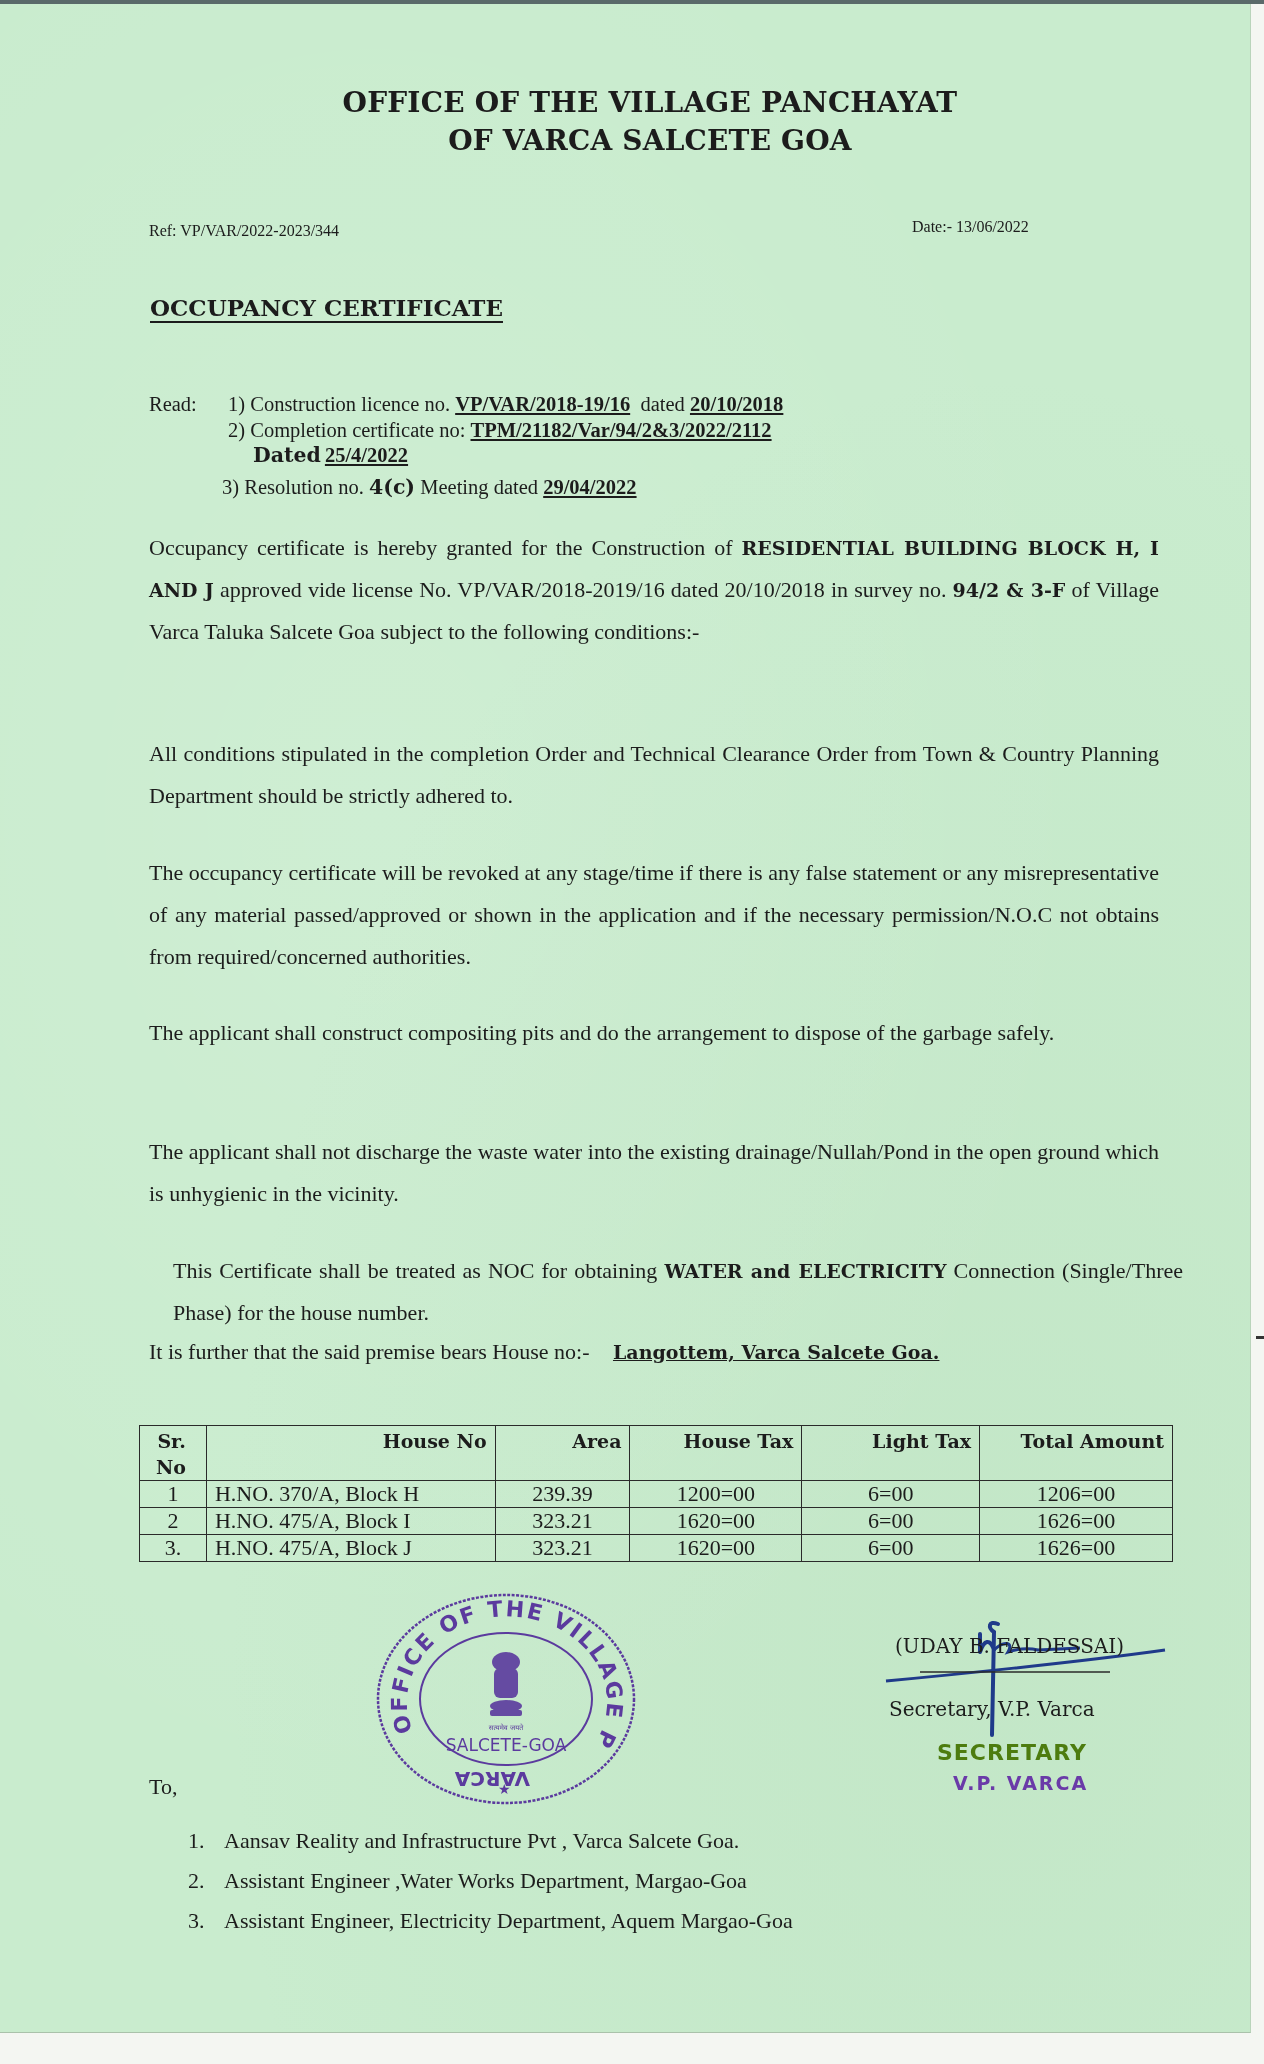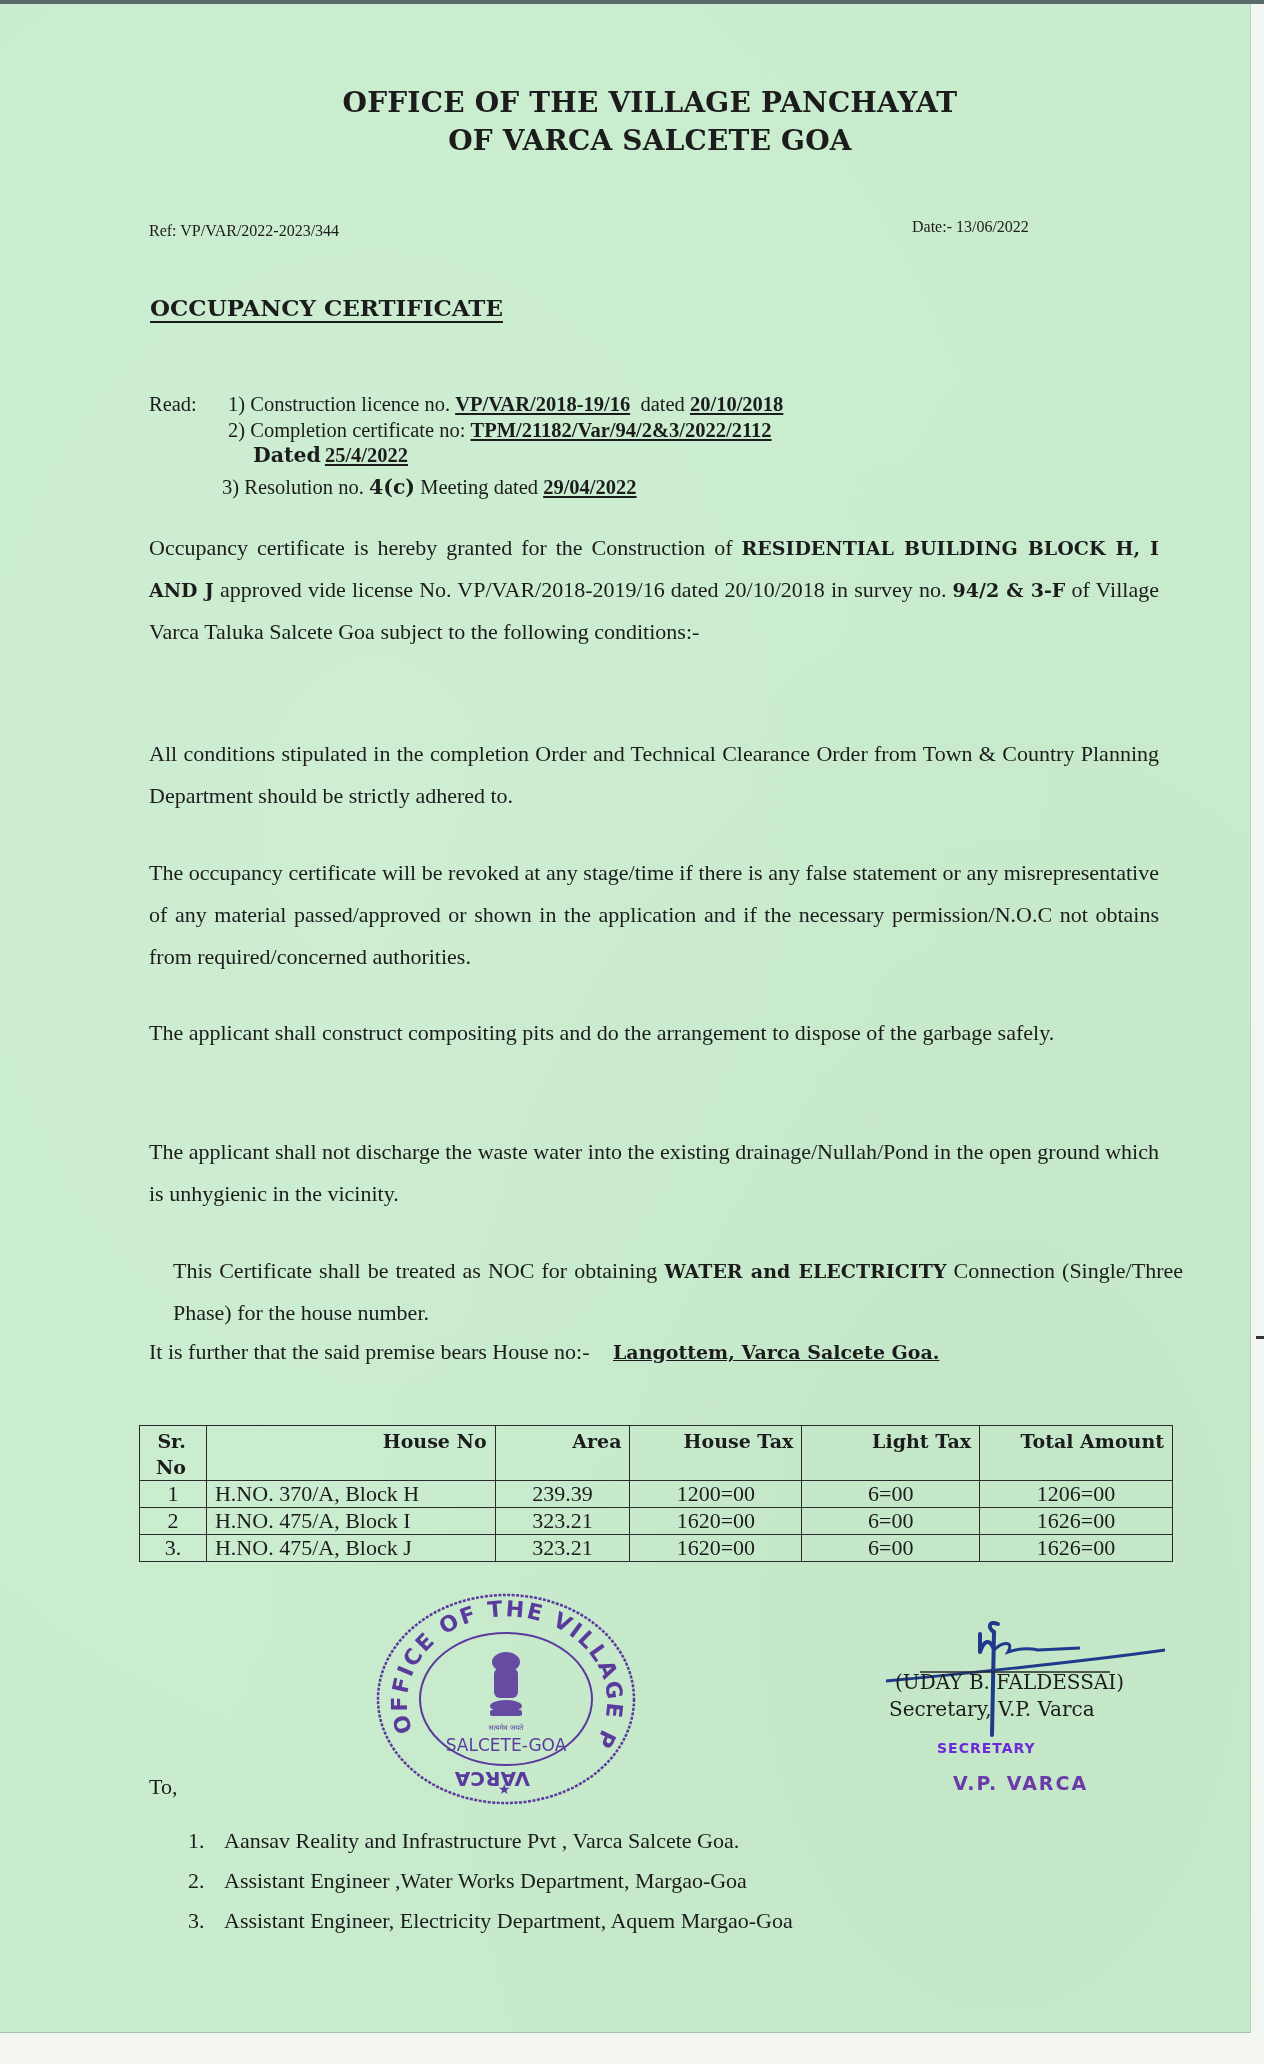--- a/index.html
+++ b/index.html
@@ -47,25 +47,25 @@
     font-family:"DejaVu Serif","Liberation Serif",serif;
     font-size:19px; font-weight:bold; text-align:right; vertical-align:top; height:51px; padding-top:2px;
     line-height:26px;
   }
   table.tax td { height:26px; line-height:26px; text-align:center; }
   table.tax td.hn { text-align:left; }
   .stamp {
     left:372px; top:1588px; width:268px; height:222px;
   }
   .sig { left:880px; top:1610px; width:300px; height:140px; }
-  .sig-name { font-family:"DejaVu Serif","Liberation Serif",serif; font-size:20px; left:895px; top:1670px; }
+  .sig-name { font-family:"DejaVu Serif","Liberation Serif",serif; font-size:20px; left:895px; top:1634px; }
   .sig-title { font-family:"DejaVu Serif","Liberation Serif",serif; font-size:20px; left:889px; top:1697px; }
   .sec-stamp {
-    font-family:"DejaVu Sans","Liberation Sans",sans-serif; font-weight:bold; color:#6d28d9;
-    font-size:14px; left:937px; top:1740px; letter-spacing:1px;
+    font-family:"DejaVu Sans","Liberation Sans",sans-serif; font-weight:bold; color:#4d7c0f;
+    font-size:22px; left:937px; top:1740px; letter-spacing:1px;
   }
   .sec-stamp2 {
     font-family:"DejaVu Sans","Liberation Sans",sans-serif; font-weight:bold; color:#6a3aa8;
     font-size:19px; left:953px; top:1772px; letter-spacing:2px;
   }
   .to { font-size:22px; left:149px; top:1774px; }
   .recip { font-size:22px; left:188px; }
   .recip .num { display:inline-block; width:36px; }
   .mark { position:absolute; background:#333; }
 </style>

